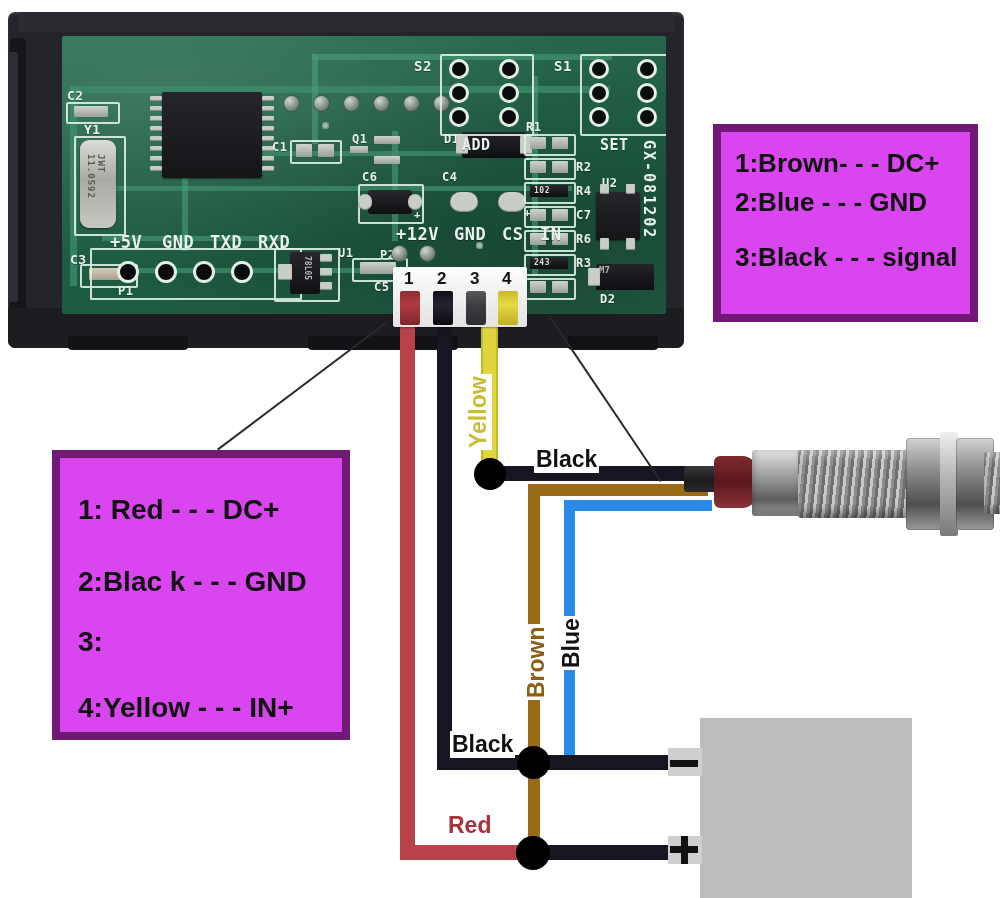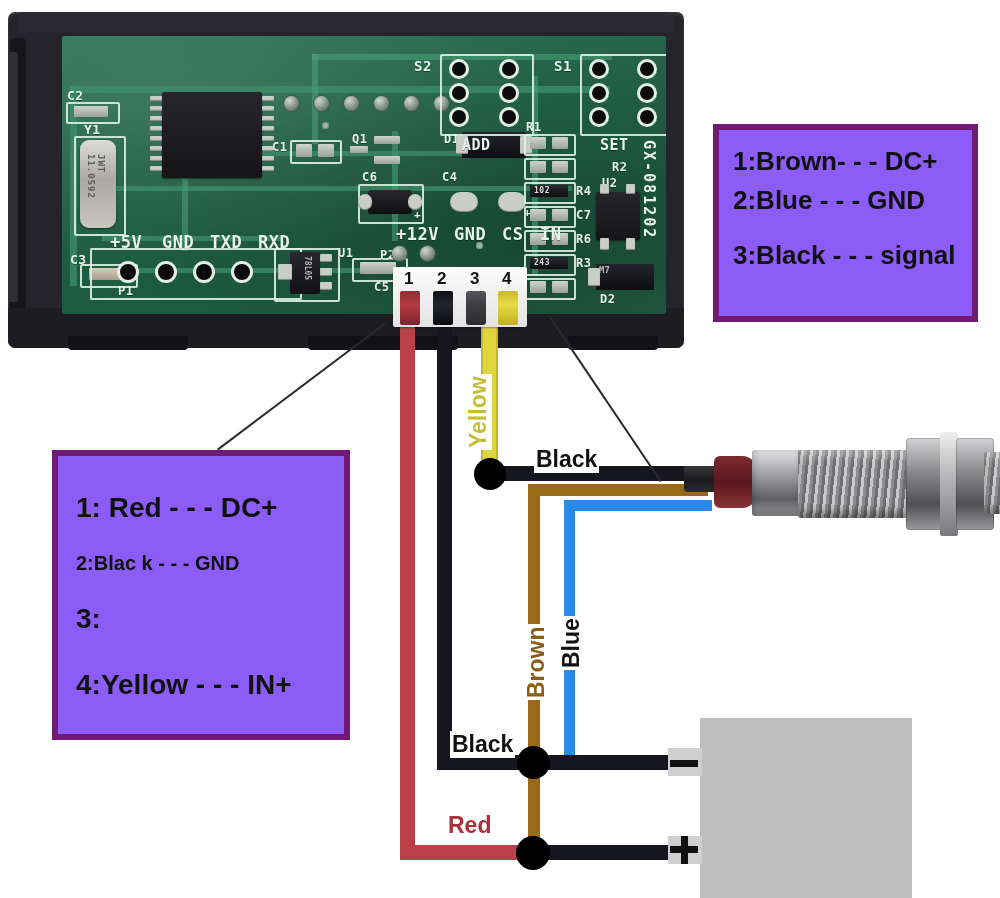--- a/index.html
+++ b/index.html
@@ -78,21 +78,21 @@
   .conn-slot{position:absolute;top:24px;width:20px;height:34px;border-radius:2px;}
 
   
   .wire{position:absolute;}
   .wlabel{position:absolute;font-weight:700;font-size:23px;white-space:nowrap;
           font-family:"Liberation Sans",sans-serif;background:#fff;padding:0 2px;}
   .wlabel.vert{transform-origin:0 0;transform:rotate(-90deg);}
   .dot{position:absolute;border-radius:50%;background:#000;}
 
   
-  .callout{position:absolute;background:#8b5cf6;border:6px solid #701a75;
+  .callout{position:absolute;background:#d946ef;border:8px solid #701a75;
            box-sizing:border-box;}
   .callout .line{color:#111;font-weight:700;white-space:nowrap;
                  font-family:"Liberation Sans",sans-serif;}
 
   
   .dcbox{position:absolute;background:#bdbdbd;}
   .dcterm{position:absolute;background:#cfcfcf;}
   .dclabel{position:absolute;font-weight:700;font-size:40px;color:#111;
            font-family:"Liberation Sans",sans-serif;letter-spacing:-1px;}
   .sign{position:absolute;background:#111;}
@@ -236,21 +236,21 @@
       <div class="silk" style="left:538px;top:100px;font-size:15px;">SET</div>
 
       <div class="silk-box" style="left:462px;top:98px;width:48px;height:18px;"></div>
       <div class="smd" style="left:468px;top:101px;width:16px;height:12px;"></div>
       <div class="smd" style="left:490px;top:101px;width:16px;height:12px;"></div>
       <div class="silk" style="left:464px;top:84px;font-size:12px;">R1</div>
 
       <div class="silk-box" style="left:462px;top:122px;width:48px;height:18px;"></div>
       <div class="smd" style="left:468px;top:125px;width:16px;height:12px;"></div>
       <div class="smd" style="left:490px;top:125px;width:16px;height:12px;"></div>
-      <div class="silk" style="left:514px;top:124px;font-size:12px;margin-left:36px;">R2</div>
+      <div class="silk" style="left:514px;top:124px;font-size:12px;">R2</div>
 
       <div class="silk-box" style="left:462px;top:146px;width:48px;height:18px;"></div>
       <div class="smd-dark" style="left:468px;top:149px;width:38px;height:12px;"></div>
       <div class="silk" style="left:472px;top:150px;font-size:8px;color:#ddd;">102</div>
       <div class="silk" style="left:514px;top:148px;font-size:12px;">R4</div>
 
       <div class="silk-box" style="left:462px;top:170px;width:48px;height:18px;"></div>
       <div class="smd" style="left:468px;top:173px;width:16px;height:12px;"></div>
       <div class="smd" style="left:490px;top:173px;width:16px;height:12px;"></div>
       <div class="silk" style="left:514px;top:172px;font-size:12px;">C7</div>
@@ -379,20 +379,20 @@
   <div class="callout" style="left:713px;top:124px;width:265px;height:198px;padding:10px 14px;">
     <div class="line" style="font-size:26px;margin-top:6px;">1:Brown- - - DC+</div>
     <div class="line" style="font-size:26px;margin-top:8px;">2:Blue - - - GND</div>
     <div class="line" style="font-size:26px;margin-top:24px;">3:Black - - - signal</div>
   </div>
 
   <div class="leader" style="left:660px;top:482px;width:200px;transform:rotate(-124deg);"></div>
 
   <div class="callout" style="left:52px;top:450px;width:298px;height:290px;padding:22px 18px;">
     <div class="line" style="font-size:28px;margin-top:14px;">1: Red - - - DC+</div>
-    <div class="line" style="font-size:20px;margin-top:28px;">2:Blac k - - - GND</div>
+    <div class="line" style="font-size:28px;margin-top:40px;">2:Blac k - - - GND</div>
     <div class="line" style="font-size:28px;margin-top:28px;">3:</div>
     <div class="line" style="font-size:28px;margin-top:34px;">4:Yellow - - - IN+</div>
   </div>
 
   <div class="leader" style="left:386px;top:324px;width:210px;transform:rotate(143deg);"></div>
 
 </div>
 
 </body></html>

